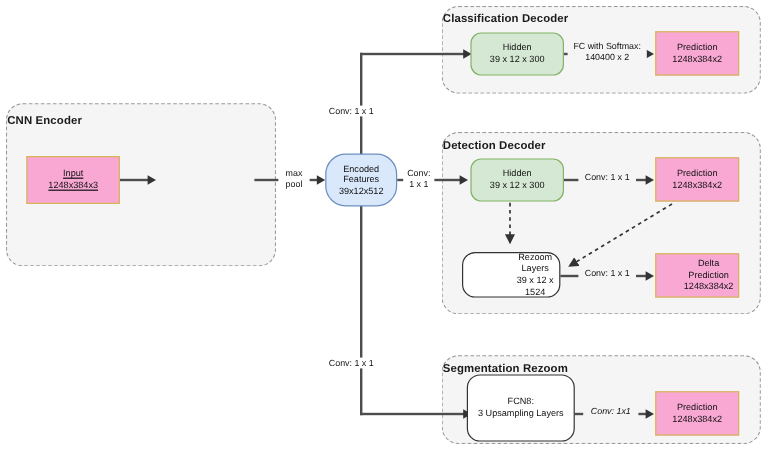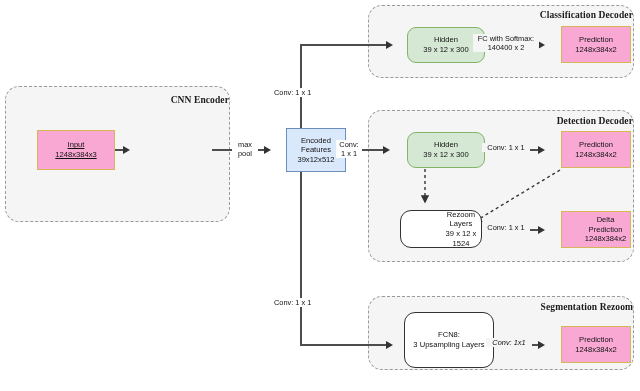--- a/index.html
+++ b/index.html
@@ -10,43 +10,41 @@
   .group{
     position:absolute;
     background:#f5f5f5;
     border:1.4px dashed #9a9a9a;
     box-sizing:border-box;
   }
   .group.rounded{border-radius:14px;}
   .group-title{
     position:absolute;
     left:0;right:0;
-    text-align:right;
+    text-align:left;
     font-weight:bold;
     font-size:9.5px;
     color:#1a1a1a;
     line-height:11px;
     letter-spacing:.1px;
-    font-family:Liberation Serif, serif;
   }
 
   
   .node{
     position:absolute;
     box-sizing:border-box;
     display:flex;
     flex-direction:column;
     align-items:center;
     justify-content:center;
     text-align:center;
     font-size:7.6px;
     line-height:9.6px;
     color:#111111;
     z-index:4;
-    margin-left:15px;
   }
   .node .l1{display:block;}
   .node .l2{display:block;}
 
   .n-yellow{background:#f9a8d4;border:1.7px solid #d6b656;}
   .n-green{background:#d5e8d4;border:1.5px solid #82b366;border-radius:9px;}
   .n-blue{background:#dae8fc;border:1.7px solid #6c8ebf;}
   .n-white{background:#ffffff;border:1.5px solid #333333;border-radius:11px;}
 
   
@@ -113,21 +111,21 @@
 
   <div class="ln lh" style="left:100px;top:149px;width:24px;"></div>
   <div class="arrow arrow-r" style="left:123px;top:146px;"></div>
 
 
   <div class="ln lh" style="left:212px;top:149px;width:56px;"></div>
   <div class="arrow arrow-r" style="left:264px;top:146px;"></div>
   <div class="elabel onwhite" style="left:232px;top:140px;width:26px;">max
 pool</div>
 
-  <div class="node n-blue" style="left:271px;top:128px;width:60px;height:44px;">
+  <div class="node n-blue" style="left:271px;top:128px;width:60px;height:44px;border-radius:17px;">
     <span class="l1">Encoded</span>
     <span class="l2">Features</span>
     <span class="l2">39x12x512</span>
   </div>
 
   <div class="ln lv" style="left:300px;top:44px;height:85px;"></div>
   <div class="ln lh" style="left:300px;top:44px;width:90px;"></div>
   <div class="arrow arrow-r" style="left:386px;top:41px;"></div>
   <div class="elabel onwhite" style="left:274px;top:88px;width:60px;text-align:left;">Conv: 1 x 1</div>
 

